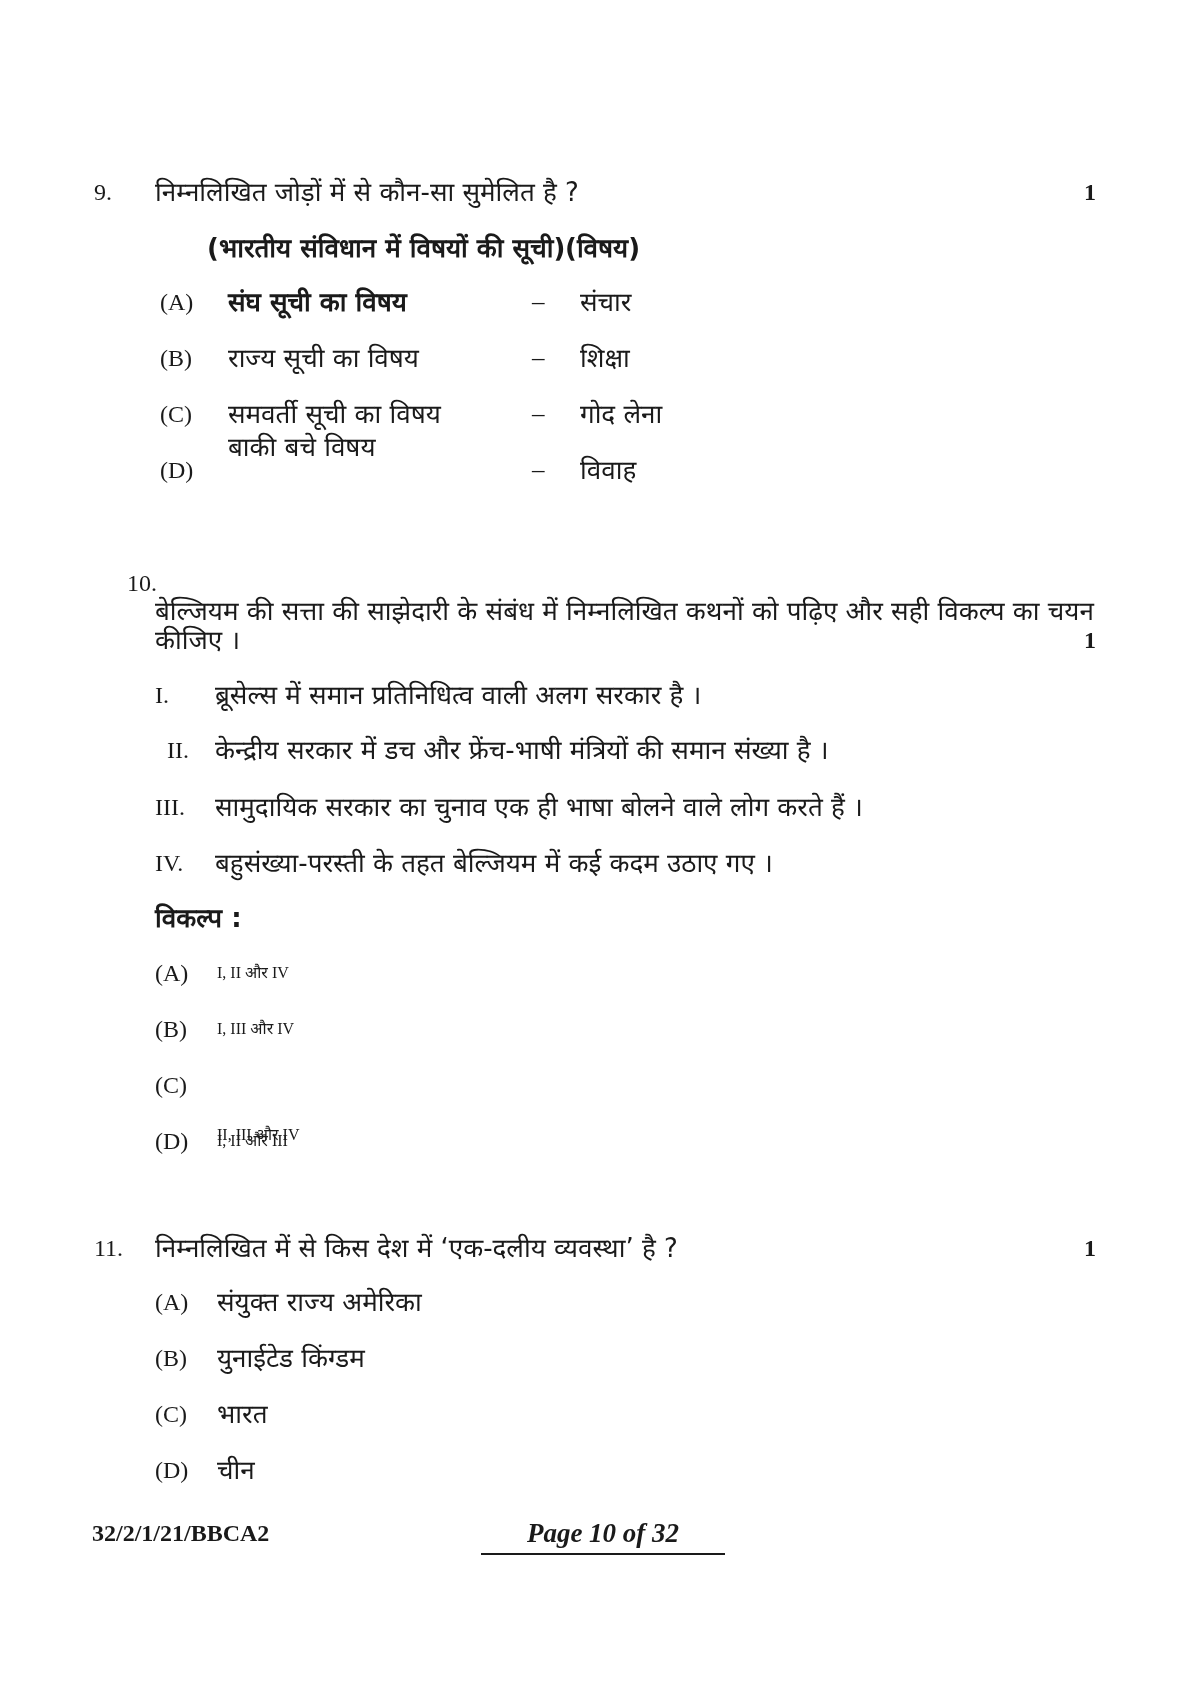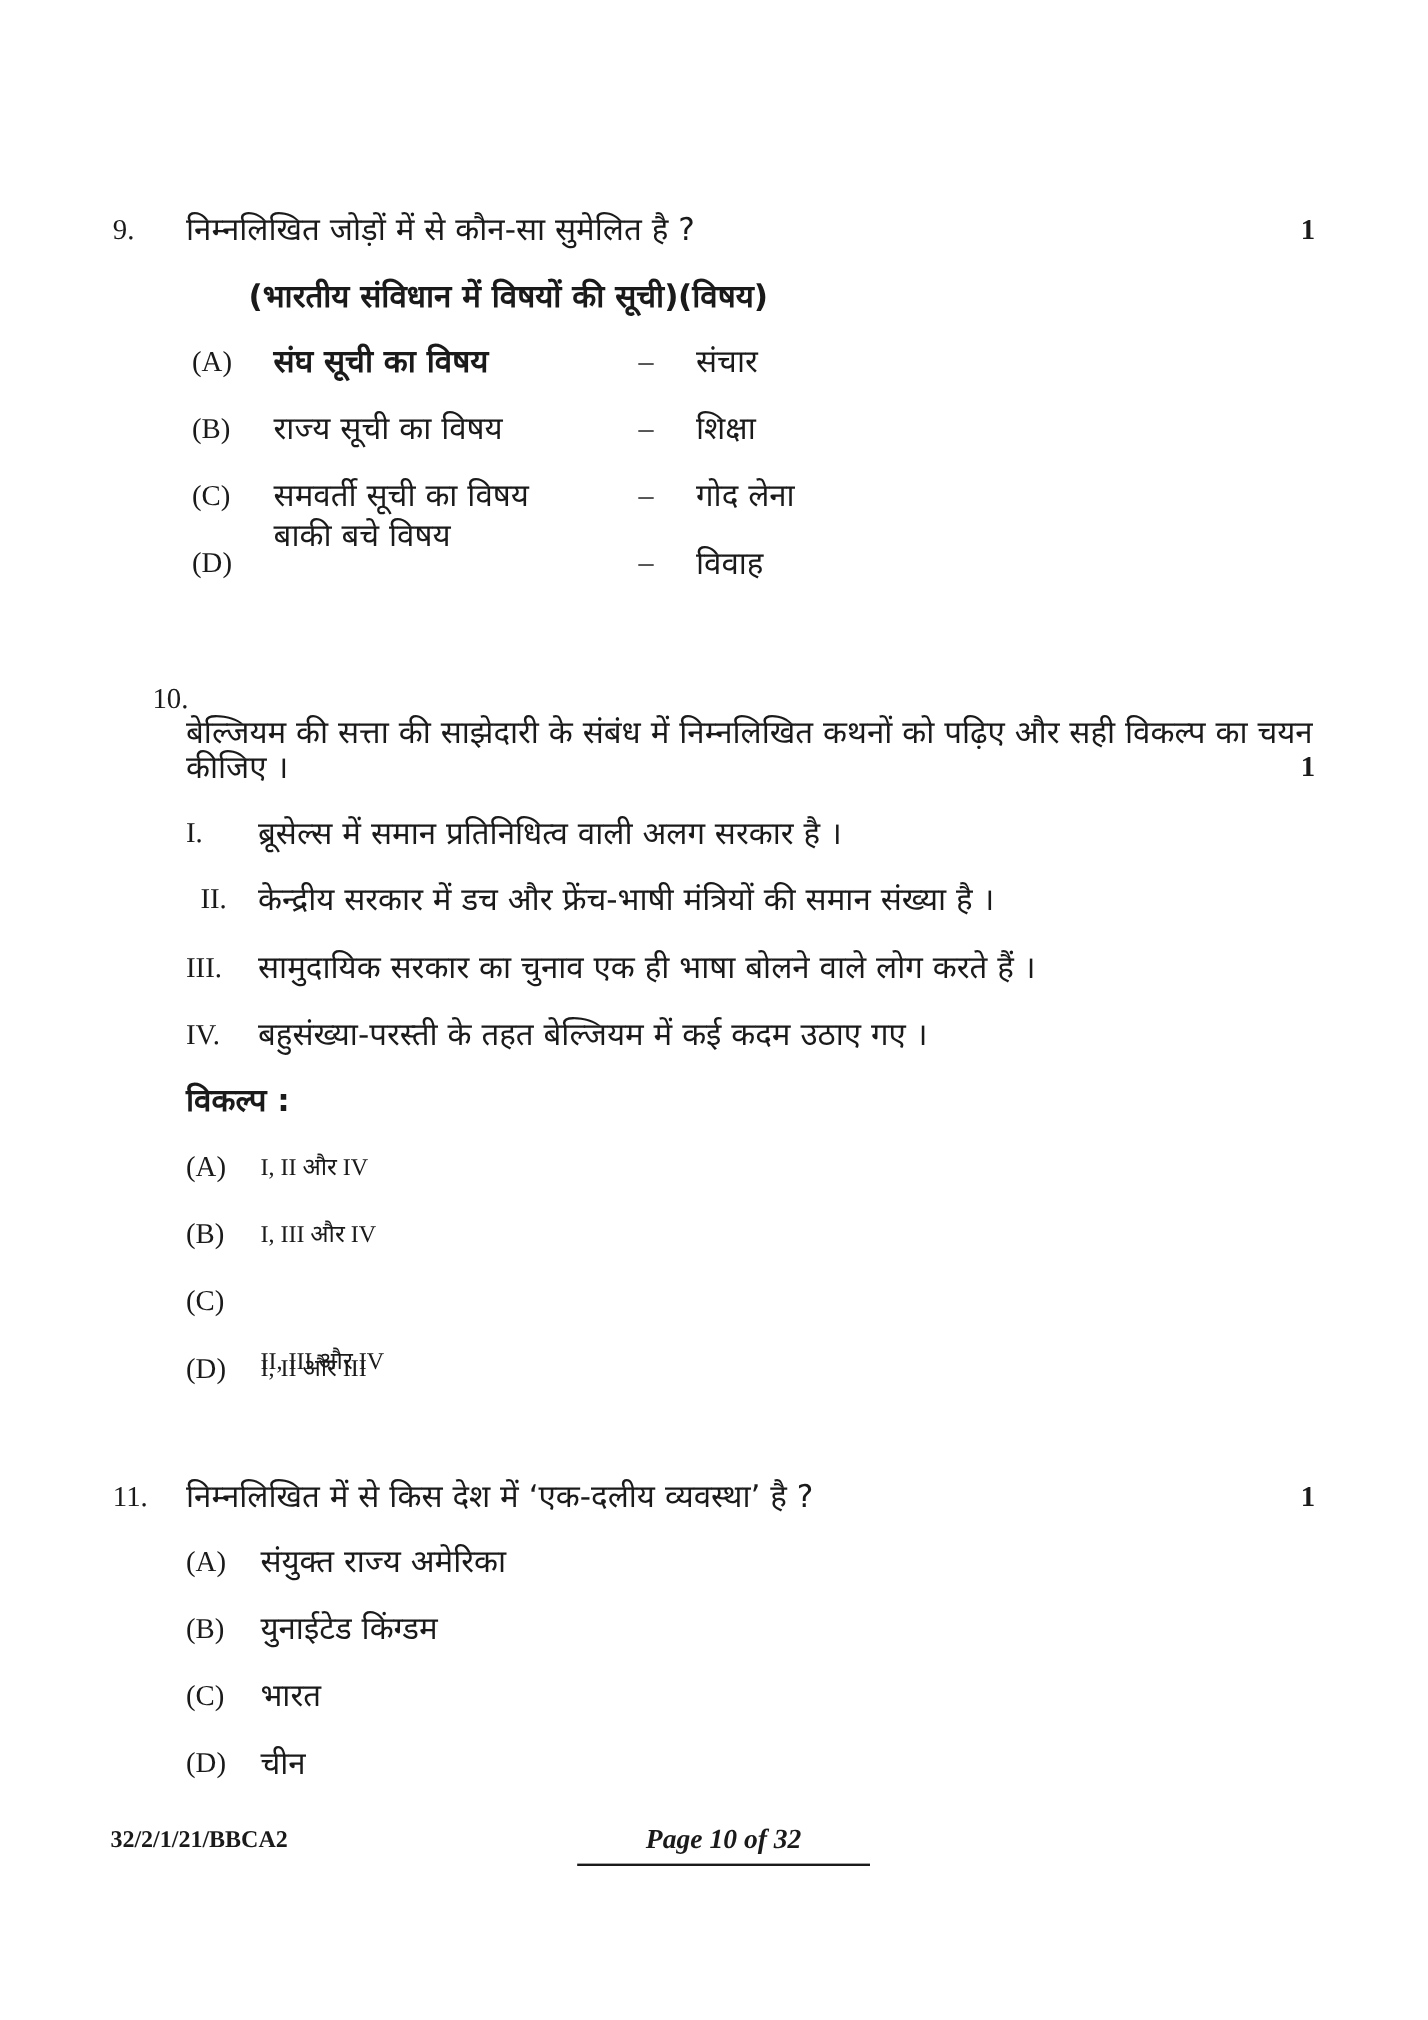--- a/index.html
+++ b/index.html
@@ -47,37 +47,37 @@
       font-weight: bold;
     }
     .opt-label {
       position: absolute;
       font-size: 24px;
       line-height: 30px;
     }
     .bold { font-weight: bold; }
     .roman {
       font-family: "Liberation Serif", "DejaVu Serif", serif;
-      font-size: 20px;
+      font-size: 16px;
     }
     .footer-code {
       position: absolute;
       left: 92px;
       top: 1518px;
-      font-size: 20px;
+      font-size: 24px;
       font-weight: bold;
       line-height: 30px;
     }
     .footer-page {
       position: absolute;
       left: 480px;
       width: 246px;
       top: 1518px;
       text-align: center;
-      font-size: 23px;
+      font-size: 27px;
       font-weight: bold;
       font-style: italic;
       line-height: 30px;
     }
     .footer-rule {
       position: absolute;
       left: 481px;
       top: 1553px;
       width: 244px;
       height: 2px;

